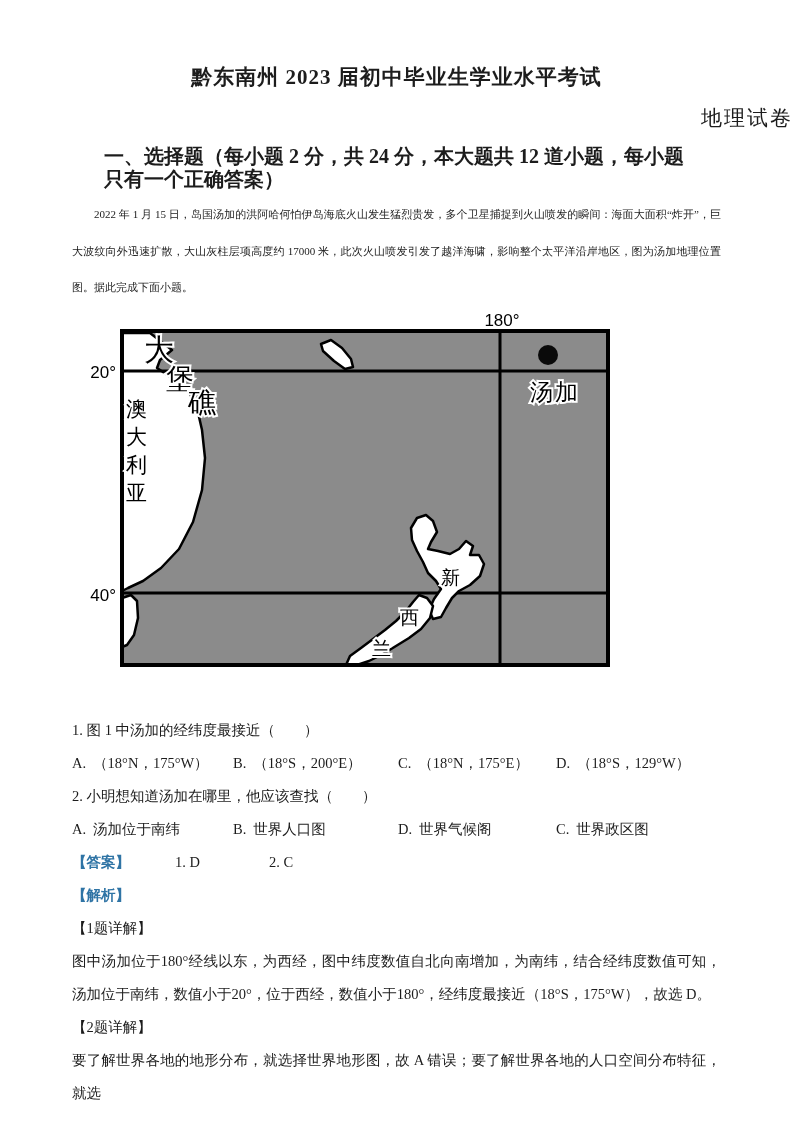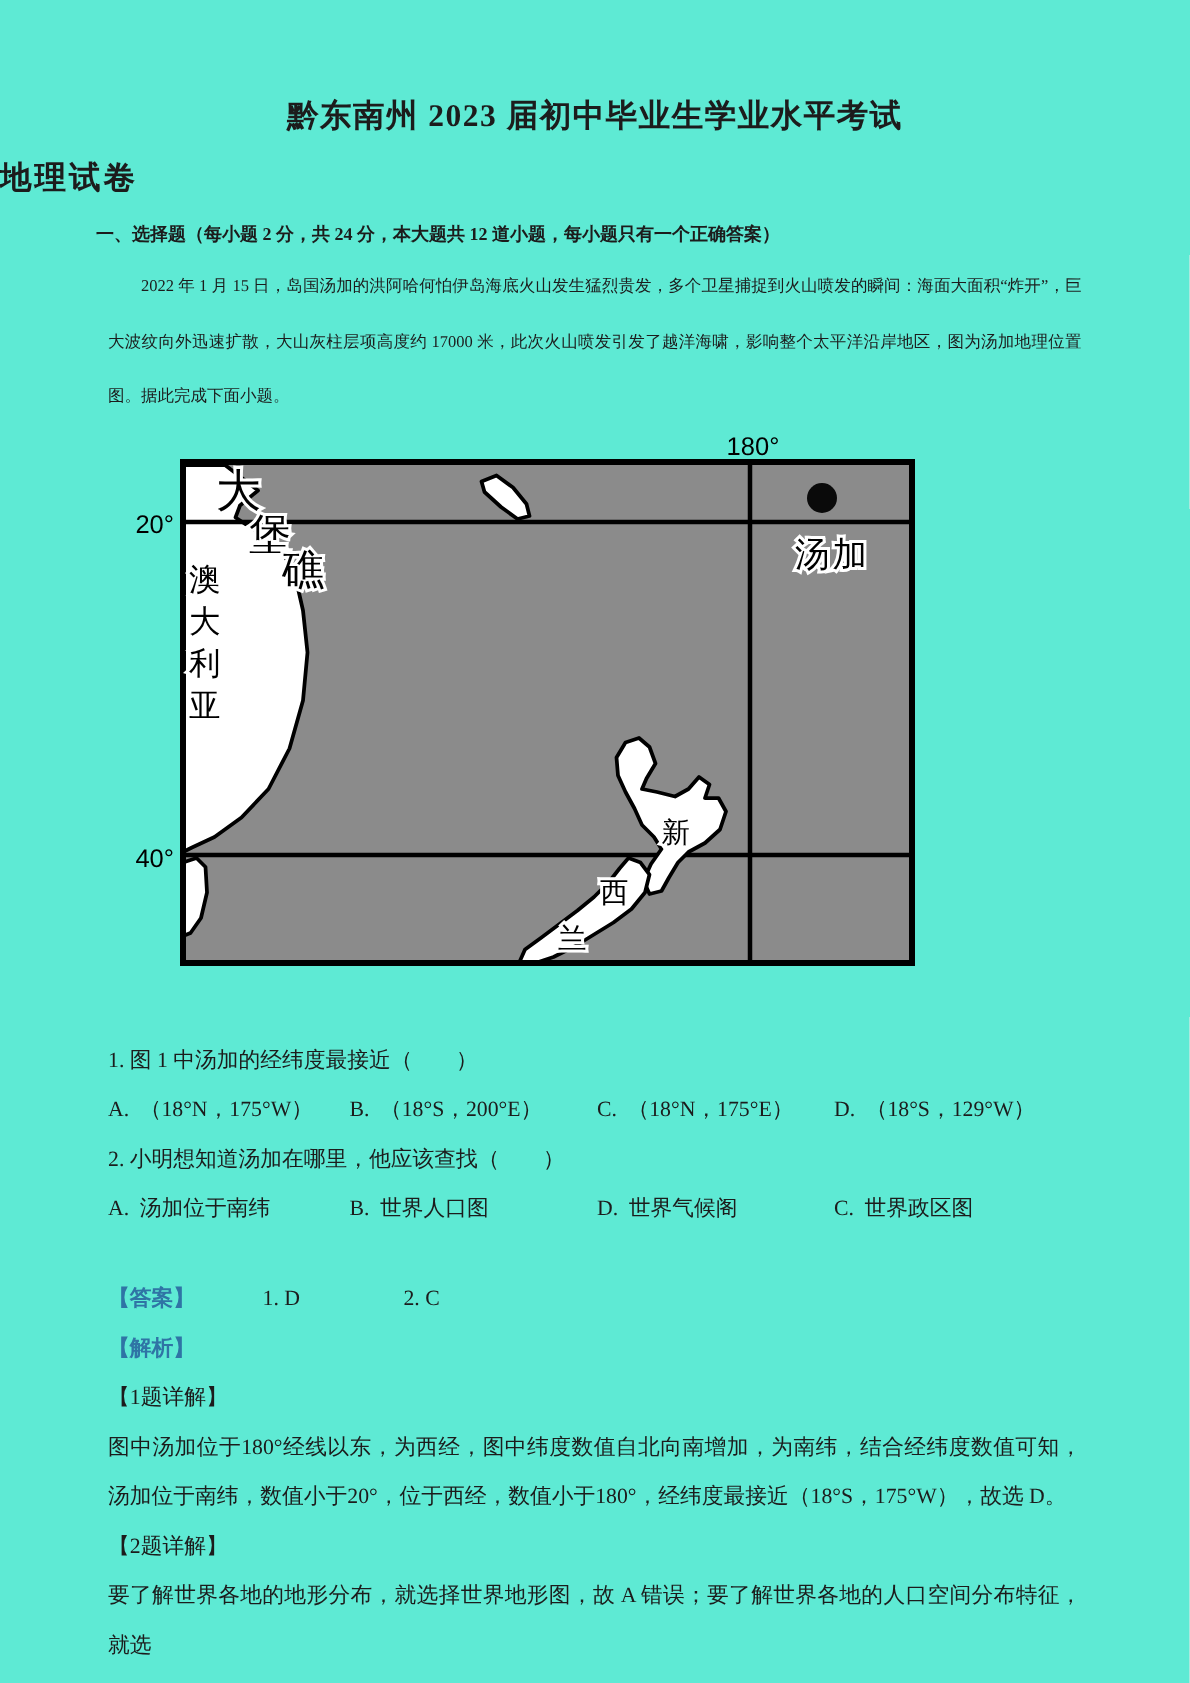--- a/index.html
+++ b/index.html
@@ -1,42 +1,42 @@
 <!DOCTYPE html>
 <html><head>
 <meta charset="utf-8">
 <style>
   * { margin:0; padding:0; box-sizing:border-box; }
   html,body { background:#e8e8e8; }
   .page {
     position:relative;
     width:793px; height:1122px;
     margin:0 auto;
-    background:#5eead4;
+    background:#ffffff;
     font-family:"Liberation Serif","DejaVu Serif",serif;
     color:#1c1c1c;
     overflow:hidden;
   }
   .doc-title {
     padding-top:62px;
     text-align:center;
     font-size:21px; font-weight:bold;
     line-height:30px;
     letter-spacing:1px;
   }
   .doc-subtitle {
     margin-top:12px;
-    text-align:left;
-    font-size:21px; font-weight:bold;
+    text-align:right;
+    font-size:21px; font-weight:normal;
     line-height:28px;
     letter-spacing:2px;
   }
   .section-header {
-    margin:13px 64px 0;
-    font-size:12px; font-weight:bold;
+    margin:13px 104px 0;
+    font-size:20px; font-weight:bold;
     line-height:23px;
   }
   .intro {
     margin:5px 72px 0;
     font-size:11px;
     line-height:36.5px;
     text-indent:2em;
     text-align:justify;
   }
   .map-area { position:relative; height:372px; }
@@ -45,21 +45,21 @@
   .qline { line-height:33px; }
   .opts {
     display:grid;
     grid-template-columns:161px 165px 158px auto;
     line-height:33px;
   }
   .opt .olabel { margin-right:7px; }
   .ansline { line-height:33px; display:flex; align-items:baseline;gap:39px; }
   .tag-blue { color:#2f74a5; font-weight:bold; }
   .ans-val { margin-left:6px; }
-  .ans-gap { margin-left:30px;margin-top:27px; }
+  .ans-gap { margin-left:30px; }
   .detail-header { line-height:33px; }
   .detail-text { line-height:33px; text-align:justify; }
   .map-label-halo {
     paint-order:stroke;
     stroke:#ffffff; stroke-width:4px;
     fill:#000000;
     font-family:"Liberation Serif","DejaVu Serif",serif;
   }
   .axis-label {
     fill:#000000;

